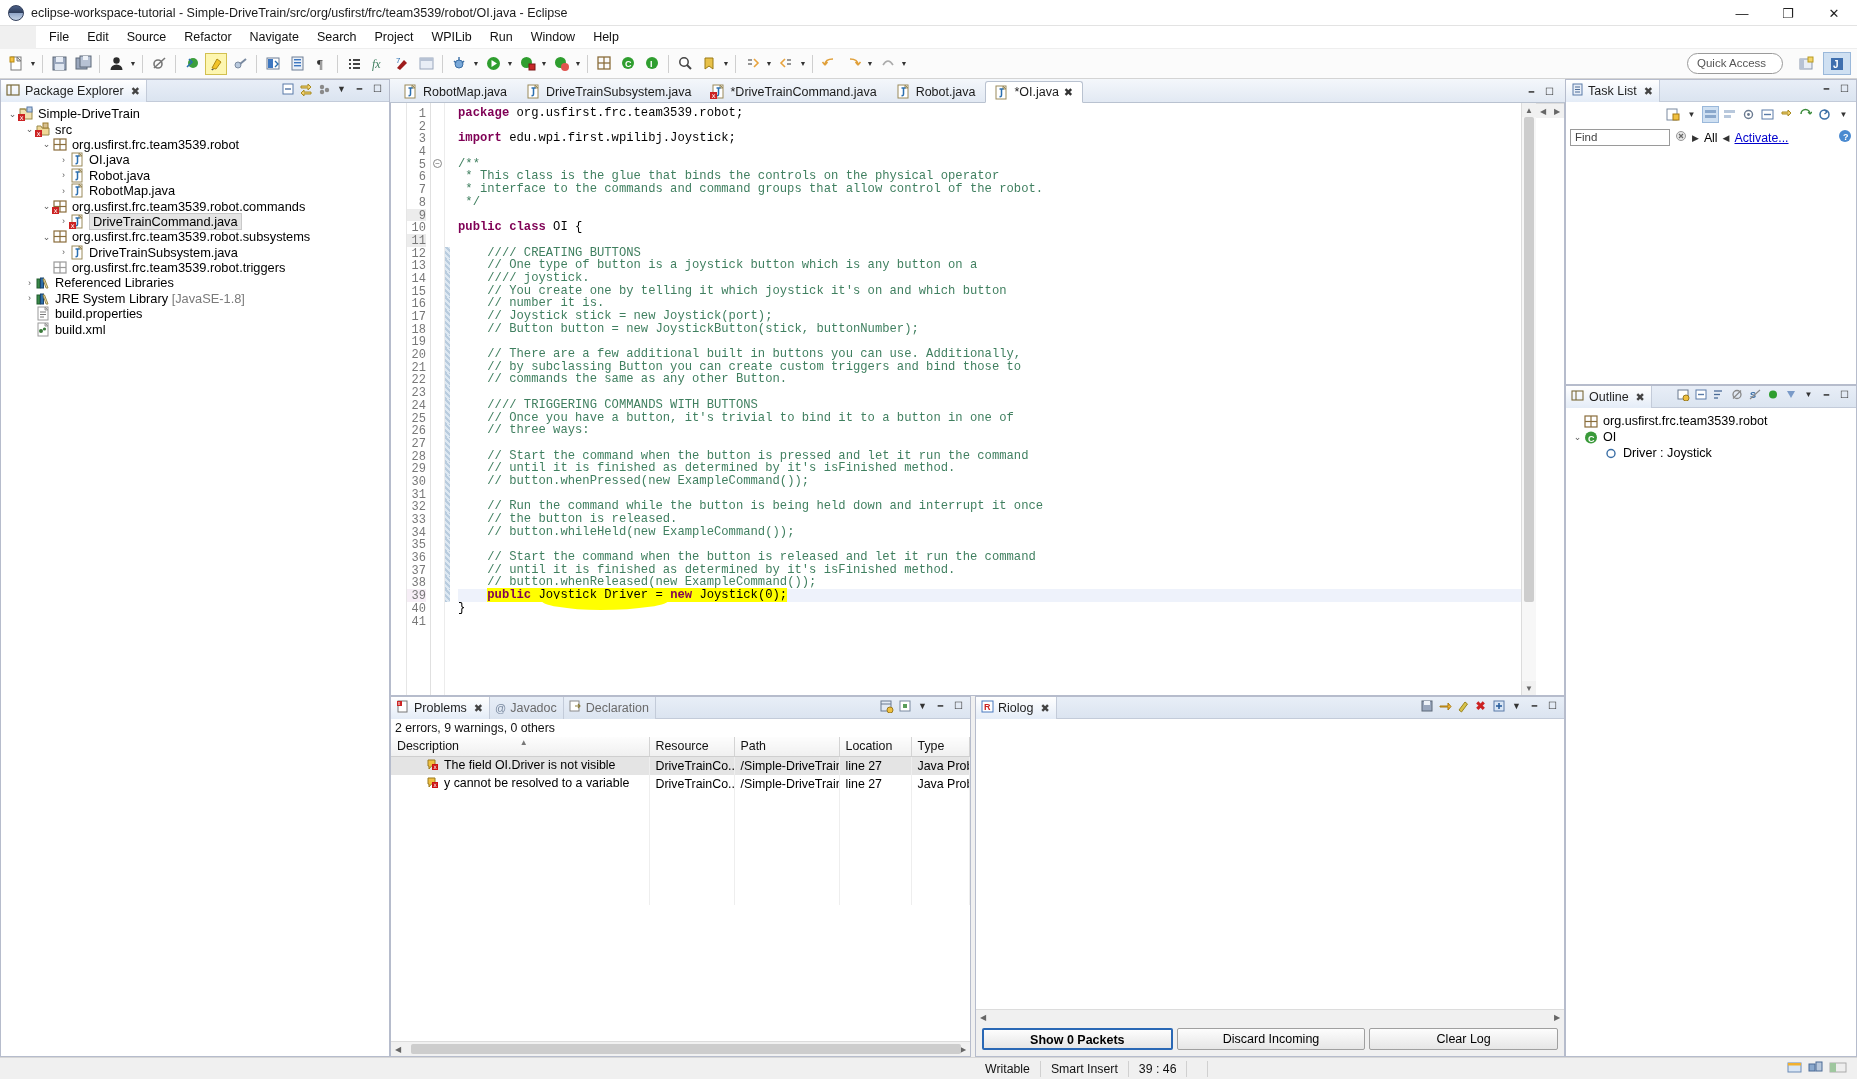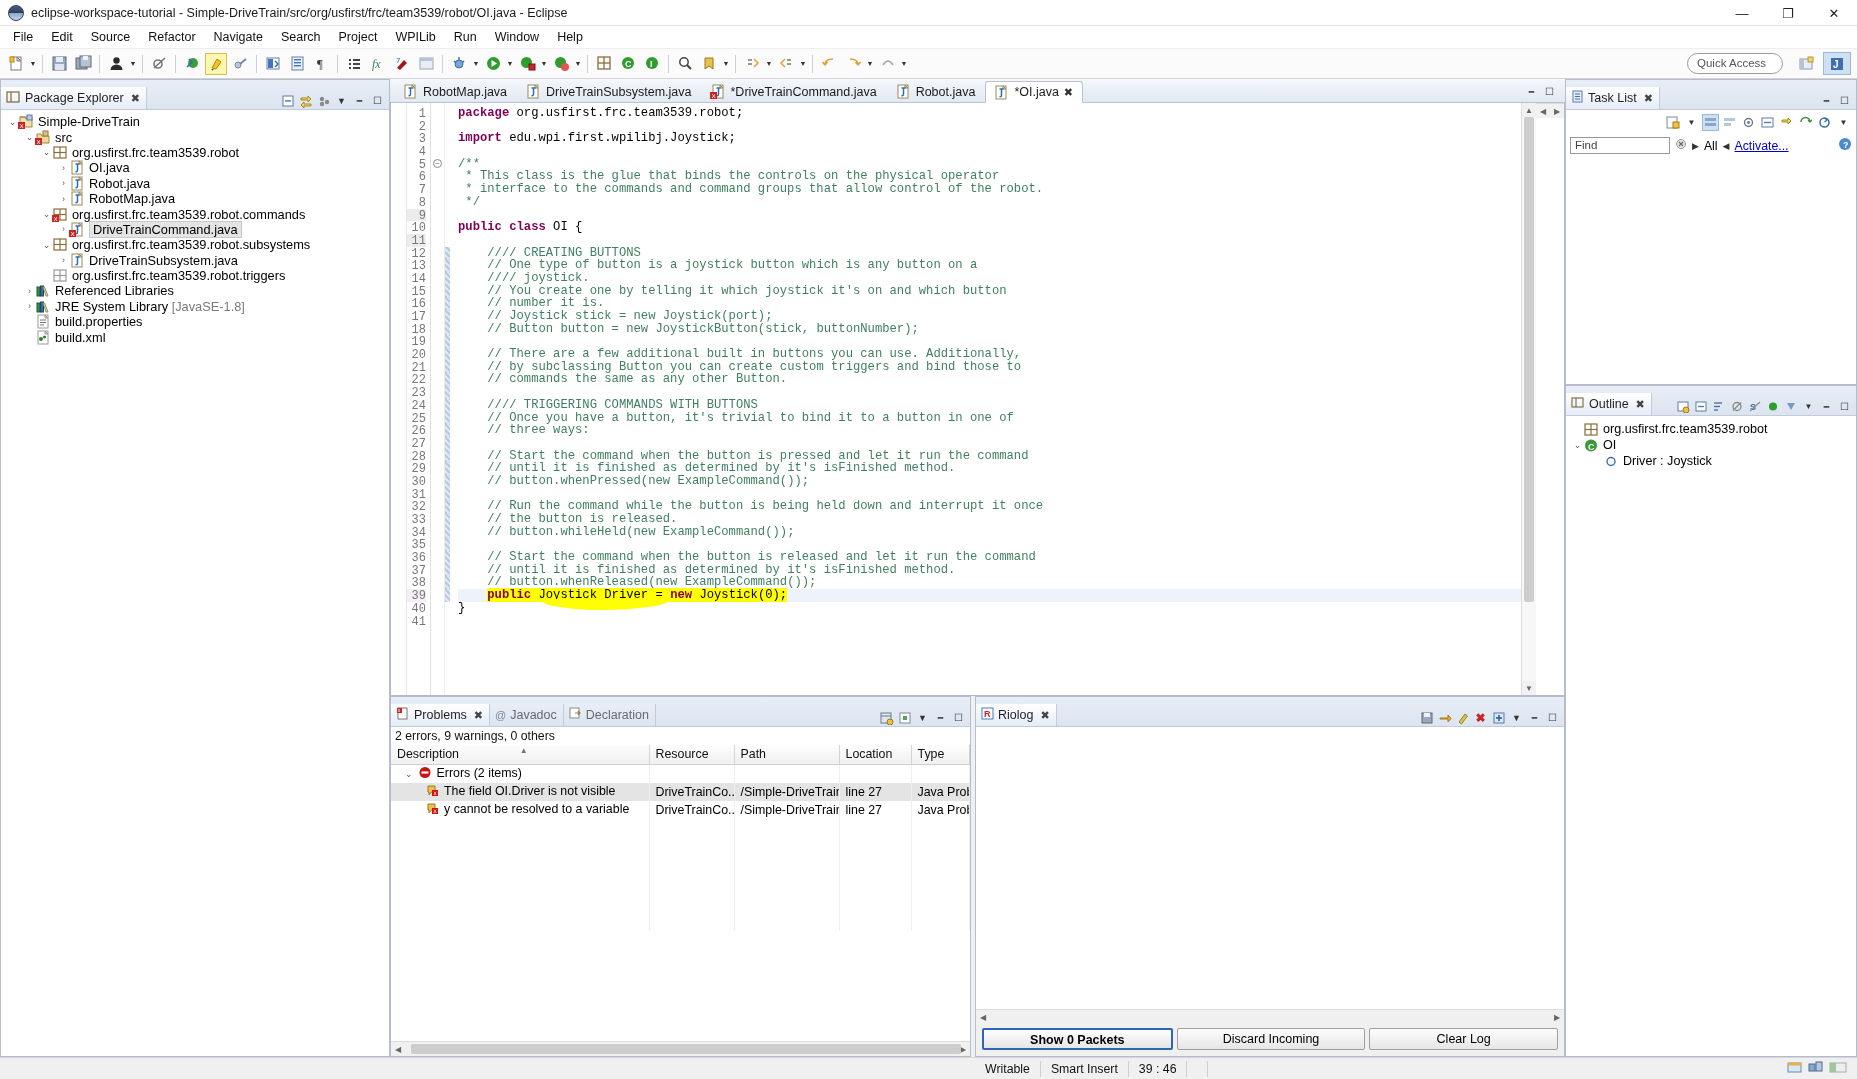--- a/index.html
+++ b/index.html
@@ -27,21 +27,21 @@
     background: linear-gradient(180deg,#4a5f86 0%,#2d3d5c 48%, #8fa5c8 50%, #c3d2e6 100%);
     border: 1px solid #33405c;
   }
   .title-text { font-size: 12.5px; color: #1a1a1a; }
   .win-btns { position: absolute; right: 0; top: 0; height: 26px; display: flex; }
   .win-btn { width: 46px; height: 26px; display:flex; align-items:center; justify-content:center; font-size: 13px; color:#222; }
 
   
   .menubar {
     height: 23px; min-height:23px; background: #ffffff; display: flex; align-items: center;
-    padding-left: 4px; border-bottom: 1px solid #eee;
+    padding-left: 4px; border-bottom: 1px solid #eee; margin-left: 36px;
   }
   .menu-item { padding: 2px 9px; font-size: 12.5px; color: #111; }
 
   
   .toolbar {
     height: 30px; min-height:30px; background:#fbfbfb;
     display:flex; align-items:center; padding-left:4px;
     border-bottom:1px solid #d4d4d4; position:relative;
   }
   .tb { width:22px; height:22px; display:flex; align-items:center; justify-content:center; margin:0 1px; }
@@ -58,21 +58,21 @@
   .persp-btn.active { background:#cfe0f2; border:1px solid #9ab8da; }
 
   
   .workbench { flex:1; display:flex; min-height:0; background:#f0f0f0; padding:0; }
 
   .view {
     background:#fff; border:1px solid #b6bccc;
     display:flex; flex-direction:column; min-height:0; min-width:0;
   }
   .view-tabbar {
-    height:30px; min-height:22px; display:flex; align-items:flex-end;
+    height:22px; min-height:22px; display:flex; align-items:flex-start;
     background: linear-gradient(180deg,#e8eef7 0%, #dbe4f0 100%);
     border-bottom:1px solid #c3cbd9; position:relative;
   }
   .view-tab {
     display:flex; align-items:center; height:22px; padding:0 6px 0 5px;
     font-size:12.5px; color:#1f1f1f; gap:4px;
     background: linear-gradient(180deg,#ffffff 0%, #e4ecf7 100%);
     border-right:1px solid #c3cbd9;
   }
   .view-tab .closeg { font-size:11px; color:#444; margin-left:3px; }
@@ -935,30 +935,20 @@
                 <thead>
                   <tr>
                     <th><span class="sortmark nb">▲</span><span>Description</span></th>
                     <th><span>Resource</span></th>
                     <th><span>Path</span></th>
                     <th><span>Location</span></th>
                     <th><span>Type</span></th>
                   </tr>
                 </thead>
                 <tbody id="prob-body">
-                    <tr class="">
-                      <td style="padding-left: 14px;"><span class="nb" style="font-size:9px;color:#555;margin-right:5px;">⌄</span><span style="display:inline-block;vertical-align:-2px;margin-right:5px;"><svg width="14" height="13">
-                            <circle cx="7" cy="6.5" r="5.5" fill="#cc1111"></circle>
-                            <rect x="3.5" y="5.4" width="7" height="2.2" fill="#fff"></rect>
-                          </svg></span><span class="nb">Errors (2 items)</span></td>
-                      <td class="nb"></td>
-                      <td class="nb"></td>
-                      <td class="nb"></td>
-                      <td class="nb"></td>
-                    </tr>
                     <tr class="sel">
                       <td style="padding-left: 34px;"><span style="display:inline-block;vertical-align:-2px;margin-right:5px;"><svg width="14" height="13">
                             <path d="M3 2 L10 2 L10 8 L6.5 8 L4 11 L4 8 L3 8 Z" fill="#f0c040" stroke="#9a7b20"></path>
                             <rect x="7" y="6" width="6" height="6" fill="#cc1111"></rect>
                             <text x="8.2" y="11.3" font-size="6" fill="#fff" font-family="monospace">x</text>
                           </svg></span><span class="nb">The field OI.Driver is not visible</span></td>
                       <td class="nb">DriveTrainCo...</td>
                       <td class="nb">/Simple-DriveTrain...</td>
                       <td class="nb">line 27</td>
                       <td class="nb">Java Problem</td>

